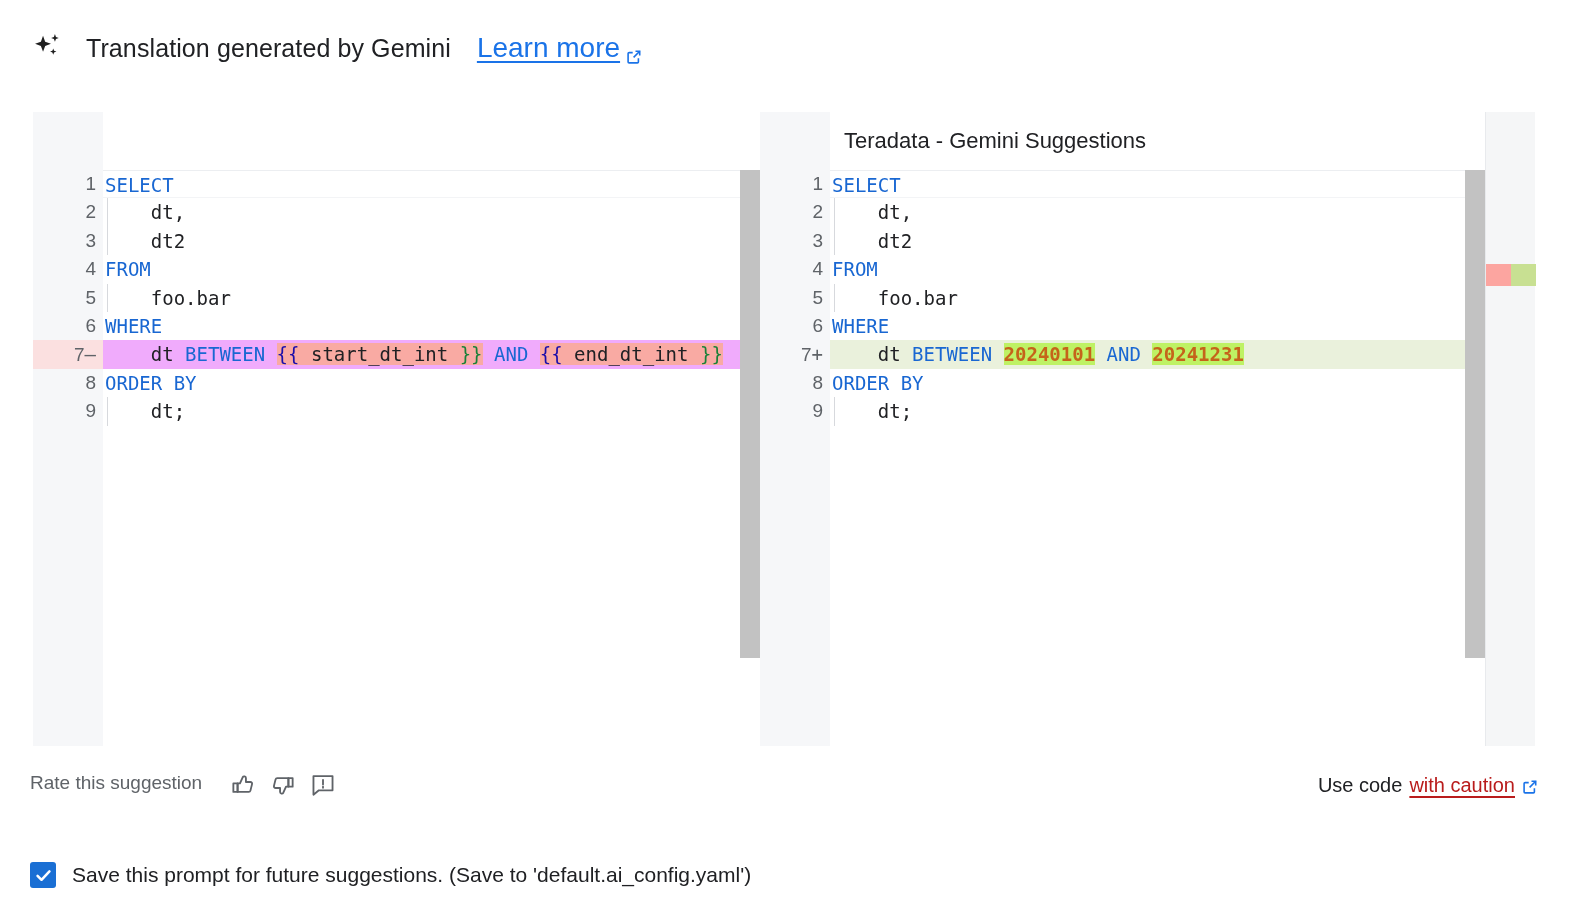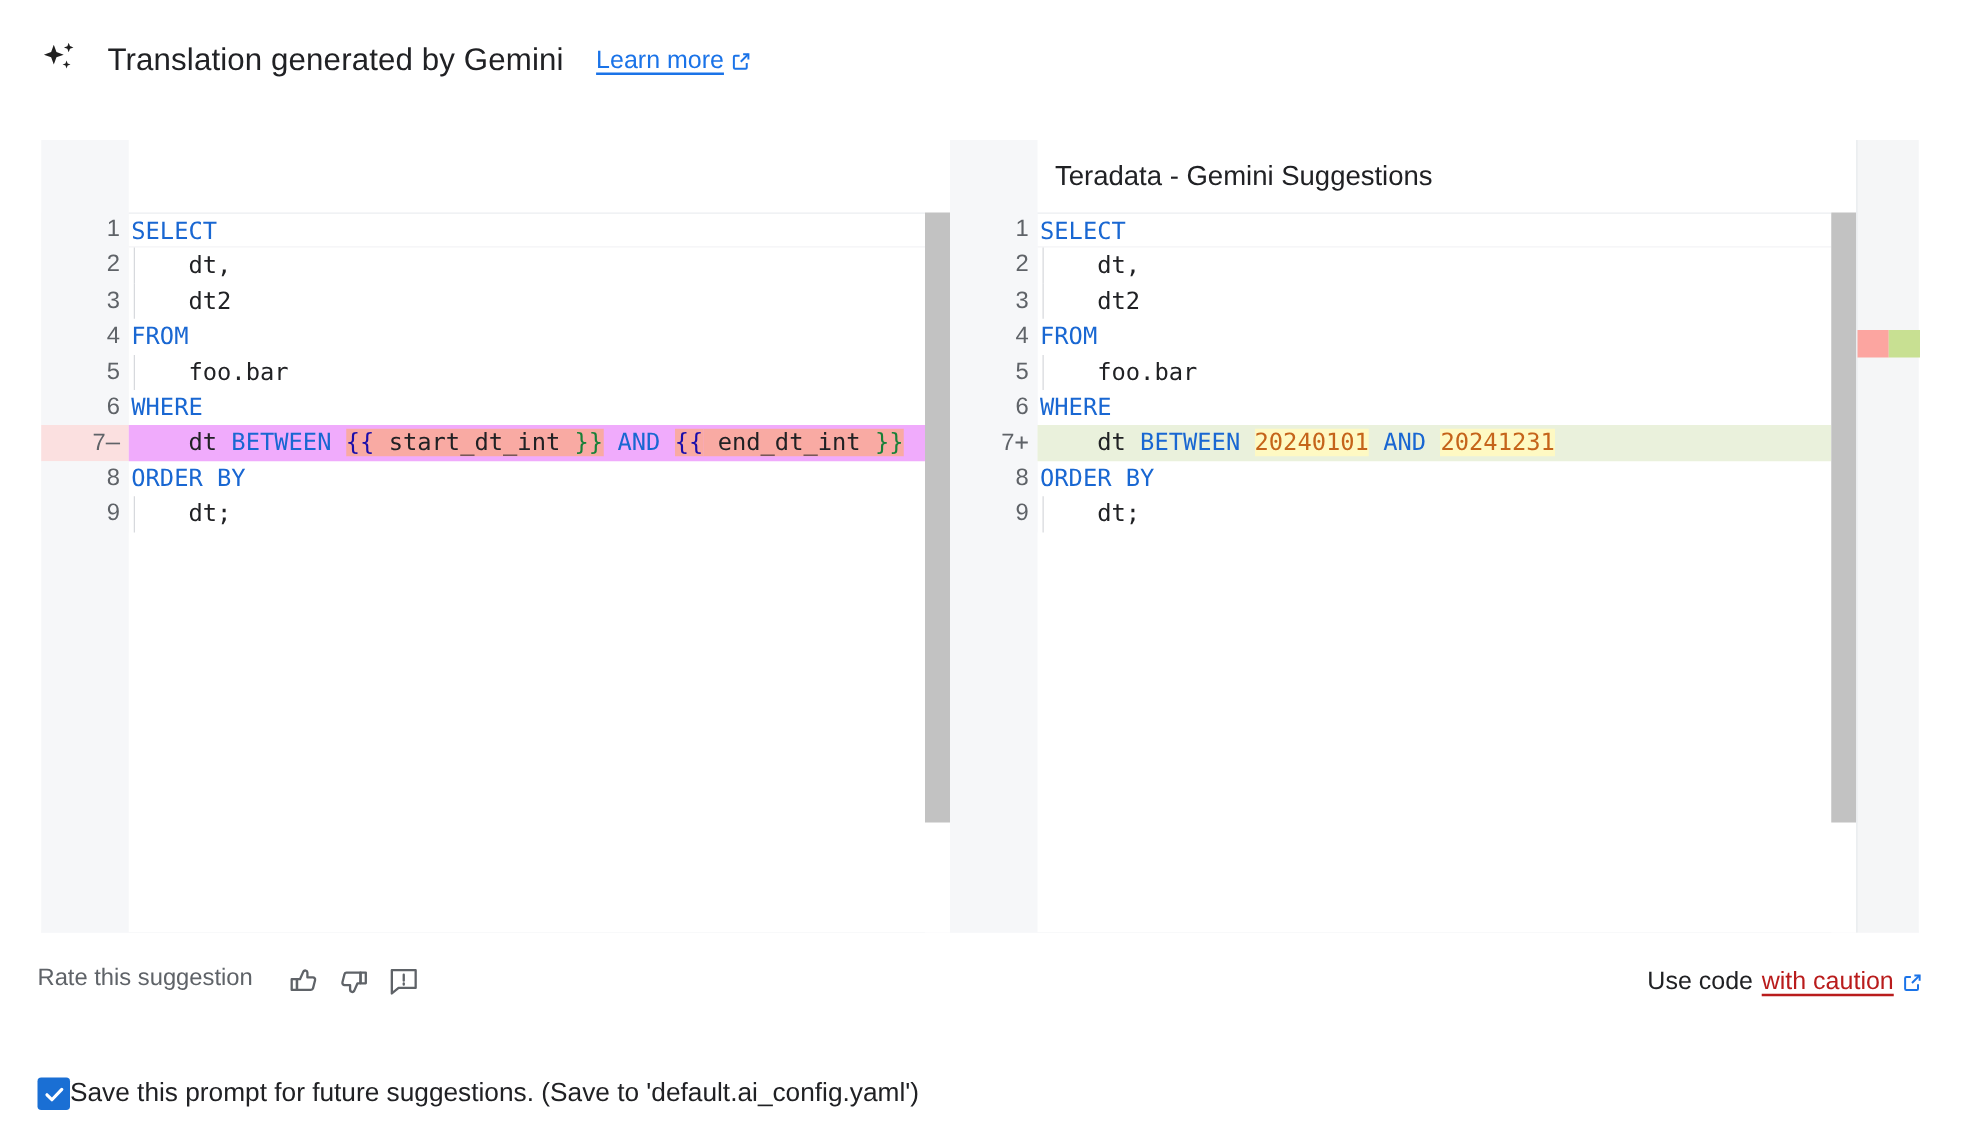--- a/index.html
+++ b/index.html
@@ -17,21 +17,21 @@
     position: absolute; left: 0; top: 0; width: 1574px; height: 96px;
     display: flex; align-items: center; padding-left: 30px;
   }
   .sparkle-icon { width: 34px; height: 34px; flex: 0 0 34px; color: #1f1f1f; }
   .header-title {
     margin-left: 22px; font-size: 25px; color: #202124; letter-spacing: .1px;
     white-space: nowrap;
   }
   .learn-more {
     margin-left: 26px; display: inline-flex; align-items: center; gap: 6px;
-    color: #1a73e8; font-size: 20px; cursor: pointer;
+    color: #1a73e8; font-size: 28px; cursor: pointer;
   }
   .learn-more .lm-text { text-decoration: underline; text-underline-offset: 4px; }
   .ext-icon { width: 16px; height: 16px; display: block; }
 
   
   .editor-shell {
     position: absolute; left: 33px; top: 112px;
     width: 1502px; height: 634px;
     background: #ffffff;
     border-bottom: 2px solid #e4e6ea;
@@ -79,21 +79,21 @@
   .plain { color: #202124; }
   .num { color: #c5641a; }
   .brace-b { color: #1a0dab; }
   .brace-g { color: #188038; }
 
   .del-line .src { background: #f0abfc; }
   .del-line .ln  { background: #fbe0e0; }
   .add-line .src { background: #eaf1dc; }
   .add-line .ln  { background: #f6f7f9; }
   .del-chunk { background: #f9aaa3; }
-  .add-chunk { background: #fef9c3; }
+  .add-chunk { background: #bef264; font-weight: bold; }
 
   
   .vscroll {
     position: absolute; top: 0; width: 20px; height: 634px; background: #ffffff;
   }
   .vscroll .thumb {
     position: absolute; left: 0; top: 58px; width: 20px; height: 488px;
     background: #c2c2c2; border-radius: 0;
   }
   .vscroll-left { right: 0; }
@@ -121,21 +121,21 @@
   .caution-link {
     color: #b91c1c; text-decoration: underline; text-underline-offset: 4px;
     display: inline-flex; align-items: center; gap: 7px; cursor: pointer;
   }
 
   
   .footer {
     position: absolute; left: 0; top: 832px; width: 1574px; height: 86px;
     display: flex; align-items: center;
   }
-  .save-row { display: flex; align-items: center; padding-left: 30px; gap: 0; }
+  .save-row { display: flex; align-items: center; padding-left: 30px; gap: 16px; }
   .checkbox {
     width: 26px; height: 26px; border-radius: 3px; background: #1a6fd4;
     display: flex; align-items: center; justify-content: center; cursor: pointer;
   }
   .checkbox svg { width: 19px; height: 19px; color: #ffffff; }
   .save-label { font-size: 21px; color: #202124; }
   .footer-actions {
     margin-left: auto; padding-right: 30px; display: flex; align-items: center; gap: 26px;
   }
   .btn-text {

